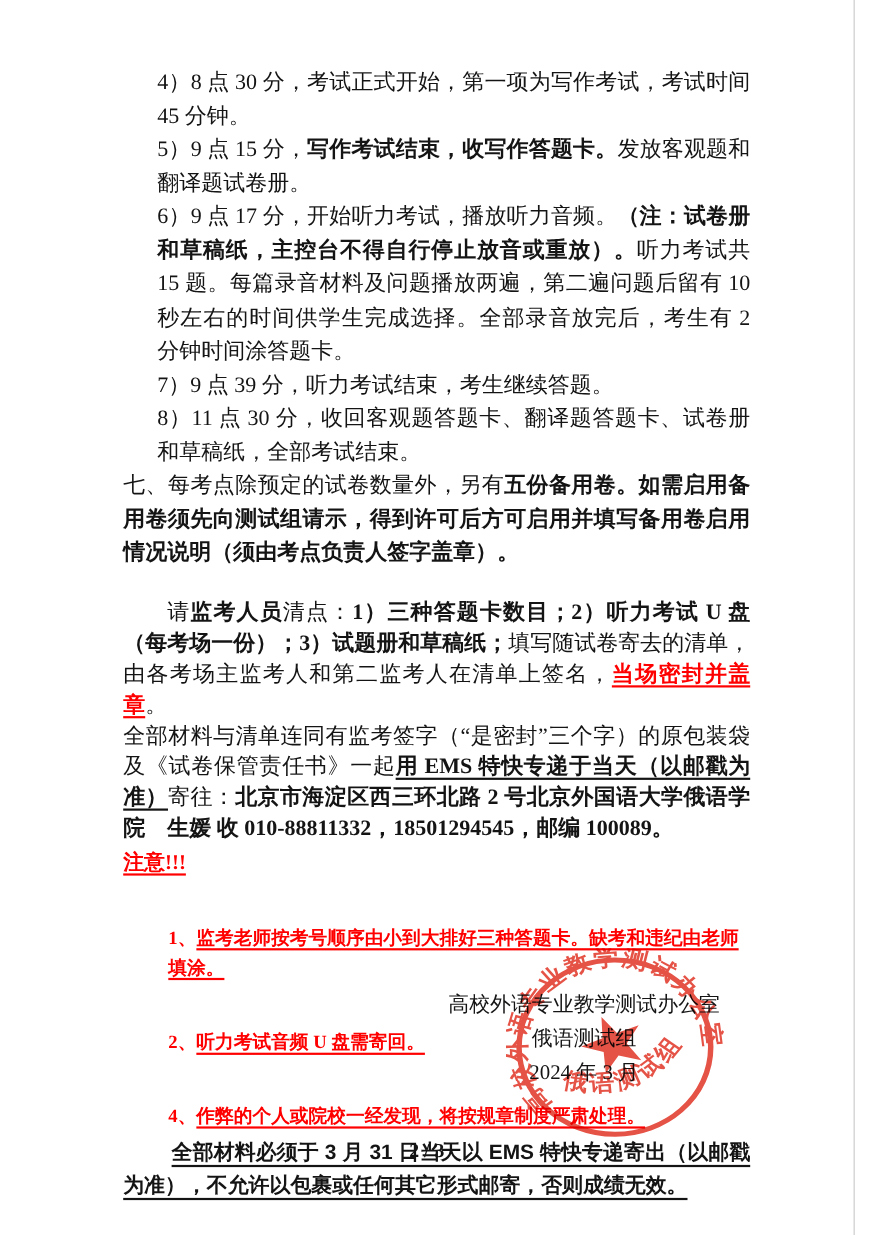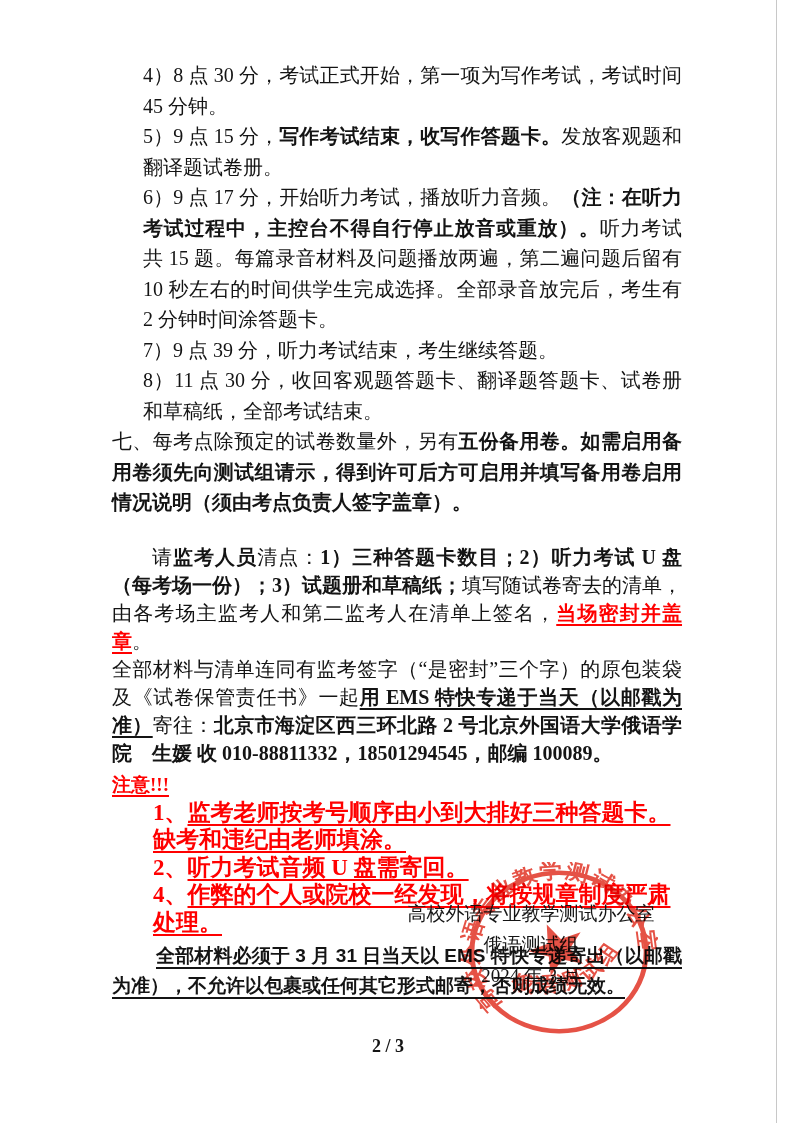--- a/index.html
+++ b/index.html
@@ -17,21 +17,21 @@
     left:112px; top:60px;
     width:570px;
     font-size:20px;
     line-height:30.5px;
   }
   .doc p { margin:0; text-align:justify; text-justify:inter-ideograph; }
   .doc p.sub { margin-left:31px; }
   .doc p.para { line-height:28px; }
   .doc p.indent { text-indent:2em; margin-top:25px; }
   .doc p.noticeTitle { margin-top:3px; font-size:19px; line-height:29px; text-align:left; }
-  .doc p.redItem { margin-left:41px; font-size:23px; line-height:27.5px; text-align:left; }
+  .doc p.redItem { margin-left:41px; font-size:17px; line-height:27.5px; text-align:left;margin-top:40px; }
   .doc p.blackNotice {
     font-family:"Liberation Sans","DejaVu Sans",sans-serif;
     font-size:19px; line-height:30px; text-indent:44px; margin-top:5px;
   }
   .run.b { font-weight:bold; }
   .run.r { color:#ff0000;text-align:right; }
   .run.u { text-decoration:underline; text-underline-offset:4px; text-decoration-thickness:1.5px; }
   .blackNotice .run.u { text-underline-offset:5px; text-decoration-thickness:2px; }
 
   .sig {
@@ -60,21 +60,21 @@
   }
 </style>
 </head>
 <body>
 
 <div class="page">
 
   <div class="doc">
       <p class="sub"><span class="run">4）8 点 30 分，考试正式开始，第一项为写作考试，考试时间 45 分钟。</span></p>
       <p class="sub"><span class="run">5）9 点 15 分，</span><span class="run b">写作考试结束，收写作答题卡。</span><span class="run">发放客观题和翻译题试卷册。</span></p>
-      <p class="sub"><span class="run">6）9 点 17 分，开始听力考试，播放听力音频。</span><span class="run b">（注：在听力考试过程中，主控台不得自行停止放音或重放）。</span><span class="run">听力考试共 15 题。每篇录音材料及问题播放两遍，第二遍问题后留有 10 秒左右的时间供学生完成选择。全部录音放完后，考生有 2 分钟时间涂答题卡。</span></p>
+      <p class="sub"><span class="run">6）9 点 17 分，开始听力考试，播放听力音频。</span><span class="run b">（注：试卷册和草稿纸，主控台不得自行停止放音或重放）。</span><span class="run">听力考试共 15 题。每篇录音材料及问题播放两遍，第二遍问题后留有 10 秒左右的时间供学生完成选择。全部录音放完后，考生有 2 分钟时间涂答题卡。</span></p>
       <p class="sub"><span class="run">7）9 点 39 分，听力考试结束，考生继续答题。</span></p>
       <p class="sub"><span class="run">8）11 点 30 分，收回客观题答题卡、翻译题答题卡、试卷册和草稿纸，全部考试结束。</span></p>
       <p class="main"><span class="run">七、每考点除预定的试卷数量外，另有</span><span class="run b">五份备用卷。如需启用备用卷须先向测试组请示，得到许可后方可启用并填写备用卷启用情况说明（须由考点负责人签字盖章）。</span></p>
       <p class="para indent"><span class="run">请</span><span class="run b">监考人员</span><span class="run">清点：</span><span class="run b">1）三种答题卡数目；2）听力考试 U 盘（每考场一份）；3）试题册和草稿纸；</span><span class="run">填写随试卷寄去的清单，由各考场主监考人和第二监考人在清单上签名，</span><span class="run b r u">当场密封并盖章</span><span class="run">。</span></p>
       <p class="para"><span class="run">全部材料与清单连同有监考签字（“是密封”三个字）的原包装袋及《试卷保管责任书》一起</span><span class="run b u">用 EMS 特快专递于当天（以邮戳为准）</span><span class="run">寄往：</span><span class="run b">北京市海淀区西三环北路 2 号北京外国语大学俄语学院　生媛 收 010-88811332，18501294545，邮编 100089。</span></p>
       <p class="noticeTitle"><span class="run b r u">注意!!! </span></p>
       <p class="redItem"><span class="run b r">1、</span><span class="run b r u">监考老师按考号顺序由小到大排好三种答题卡。缺考和违纪由老师填涂。</span></p>
       <p class="redItem"><span class="run b r">2、</span><span class="run b r u">听力考试音频 U 盘需寄回。 </span></p>
       <p class="redItem"><span class="run b r">4、</span><span class="run b r u">作弊的个人或院校一经发现，将按规章制度严肃处理。 </span></p>
       <p class="blackNotice"><span class="run b u">全部材料必须于 3 月 31 日当天以 EMS 特快专递寄出（以邮戳为准），不允许以包裹或任何其它形式邮寄，否则成绩无效。</span></p>

